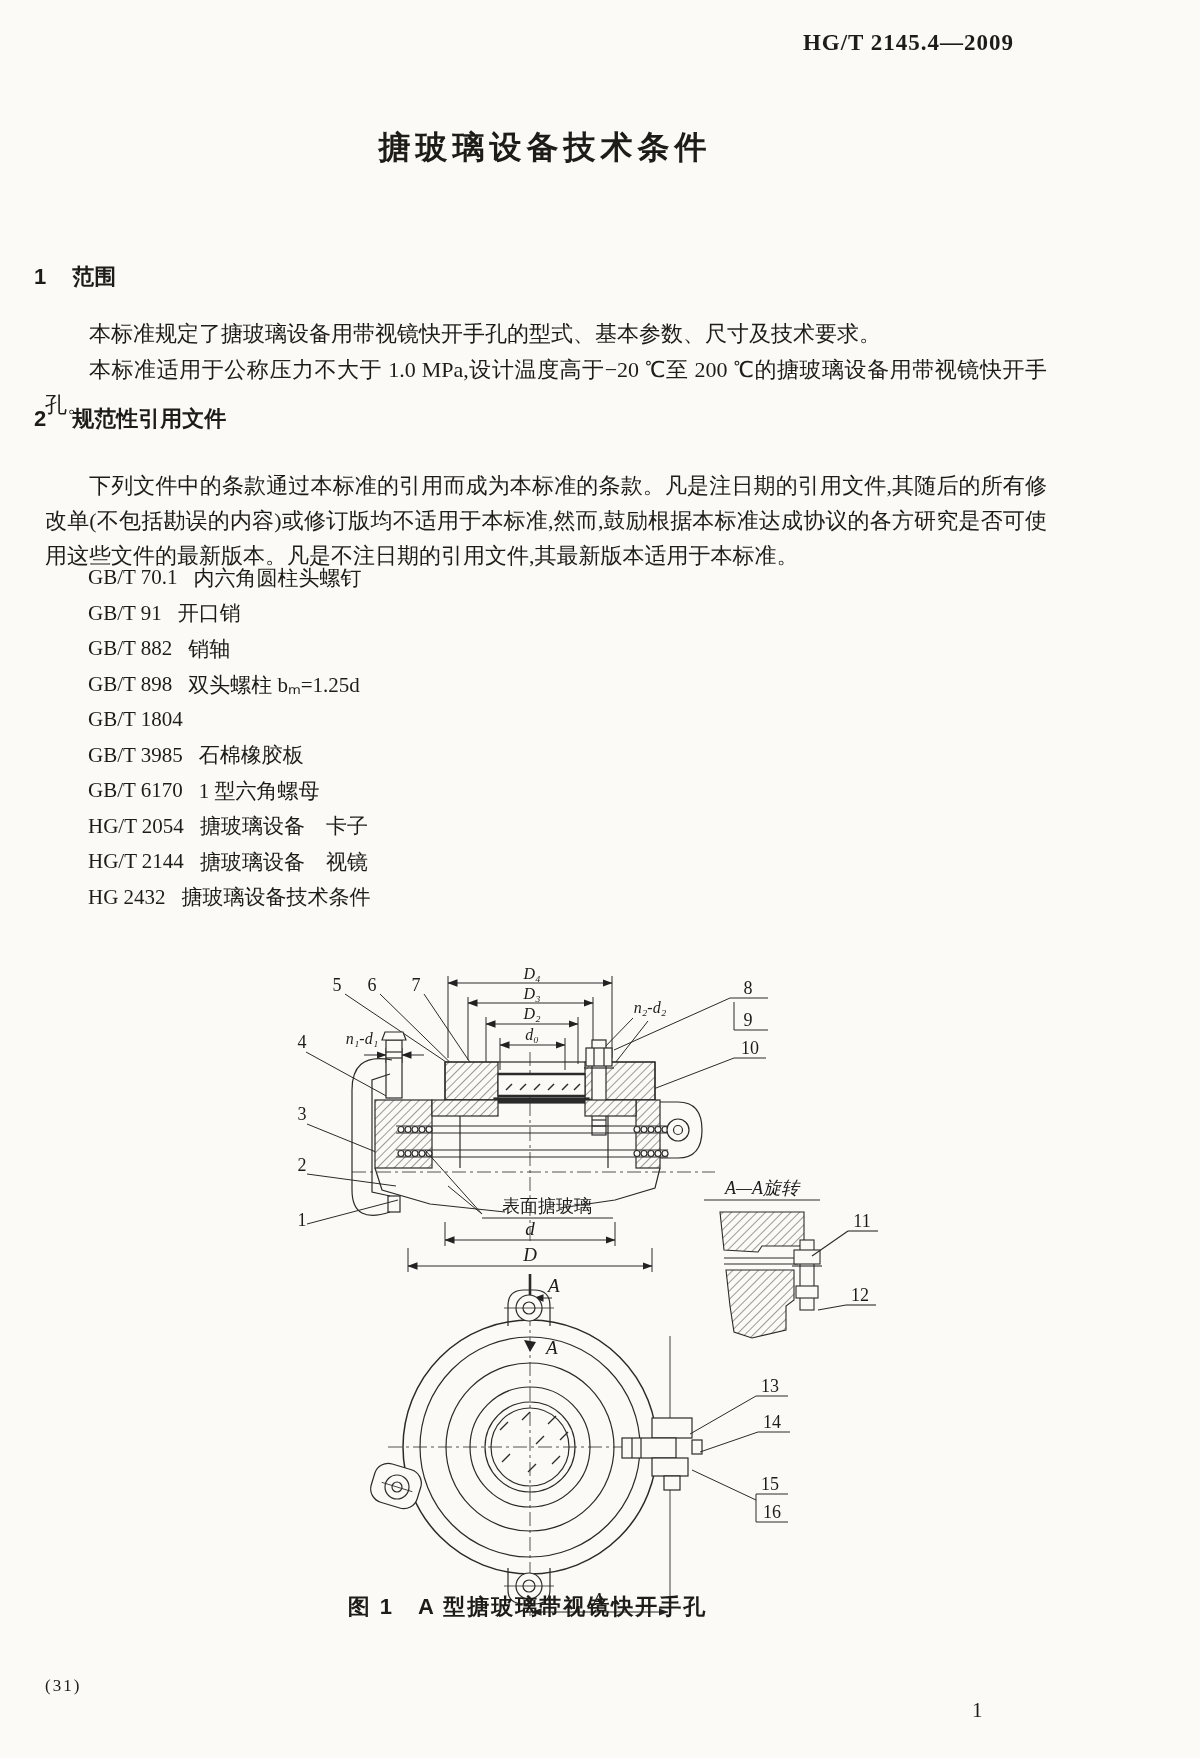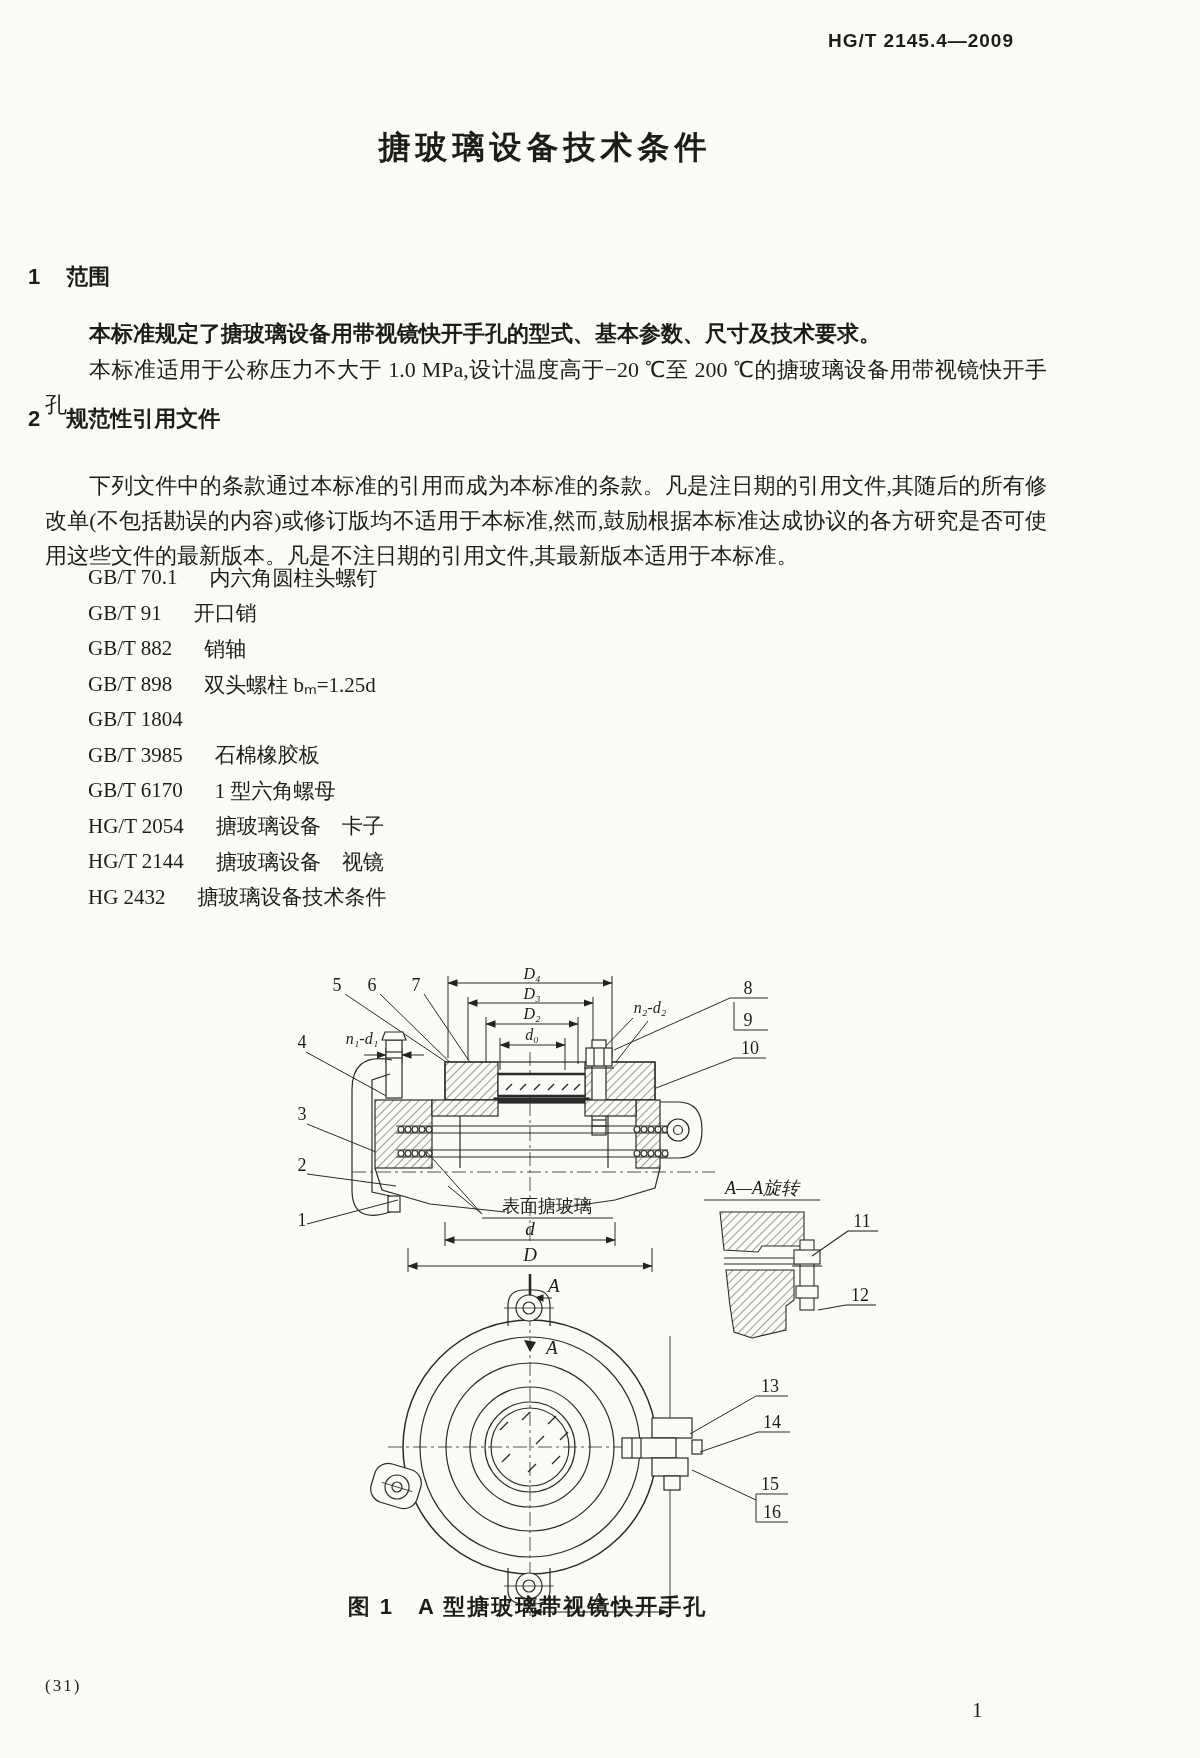--- a/index.html
+++ b/index.html
@@ -6,47 +6,47 @@
   body{
     width:1200px;height:1758px;position:relative;
     background:#fbfaf6;
     font-family:"Liberation Serif", serif;
     color:#1e1c19;
     overflow:hidden;
   }
   .abs{position:absolute;}
   .std-code{
     top:30px;right:186px;
-    font-family:Liberation Sans, sans-serif;
-    font-weight:bold;font-size:19px;letter-spacing:1px;
+    font-family:Liberation Serif, serif;
+    font-weight:bold;font-size:23px;letter-spacing:1px;
   }
   .doc-title{
     top:126px;left:45px;width:1000px;text-align:center;
     font-family:"Liberation Sans", sans-serif;
     font-weight:bold;font-size:32px;letter-spacing:5px;
   }
   .sec-head{
-    left:28px;
+    left:34px;
     font-family:"Liberation Sans", sans-serif;
     font-weight:bold;font-size:22px;
   }
   .sec-head .num{margin-right:26px;}
   .para{
     left:45px;width:1002px;
     font-size:22px;line-height:35px;
     text-align:justify;
   }
   .indent{text-indent:44px;}
   .ref-list{
     left:88px;top:560px;width:950px;
     list-style:none;margin:0;padding:0;
     font-size:21px;
   }
   .ref-list li{
-    height:35.5px;display:flex;align-items:center;column-gap:32px;
+    height:35.5px;display:flex;align-items:center;column-gap:16px;
   }
   .fig-caption{
     top:1592px;left:45px;width:965px;text-align:center;
     font-family:"Liberation Sans", sans-serif;
     font-weight:bold;font-size:22px;letter-spacing:2px;
   }
   .footer-center{
     top:1676px;left:45px;width:945px;text-align:left;
     font-size:17px;letter-spacing:2px;
   }
@@ -65,21 +65,21 @@
 </head>
 <body>
 
 <div class="abs std-code">HG/T 2145.4—2009</div>
 
 <div class="abs doc-title">搪玻璃设备技术条件</div>
 
 <div class="abs sec-head" style="top:262px;">
   <span class="num">1</span><span>范围</span>
 </div>
-<div class="abs para indent" style="top:316px;font-weight:bold;">本标准规定了搪玻璃设备用带视镜快开手孔的型式、基本参数、尺寸及技术要求。</div>
+<div class="abs para indent" style="top:316px;">本标准规定了搪玻璃设备用带视镜快开手孔的型式、基本参数、尺寸及技术要求。</div>
 <div class="abs para indent" style="top:352px;">本标准适用于公称压力不大于 1.0 MPa,设计温度高于−20 ℃至 200 ℃的搪玻璃设备用带视镜快开手孔。</div>
 
 <div class="abs sec-head" style="top:404px;">
   <span class="num">2</span><span>规范性引用文件</span>
 </div>
 <div class="abs para indent" style="top:468px;">下列文件中的条款通过本标准的引用而成为本标准的条款。凡是注日期的引用文件,其随后的所有修改单(不包括勘误的内容)或修订版均不适用于本标准,然而,鼓励根据本标准达成协议的各方研究是否可使用这些文件的最新版本。凡是不注日期的引用文件,其最新版本适用于本标准。</div>
 
 <ul class="abs ref-list">
   <li>
       <span>GB/T 70.1</span>

